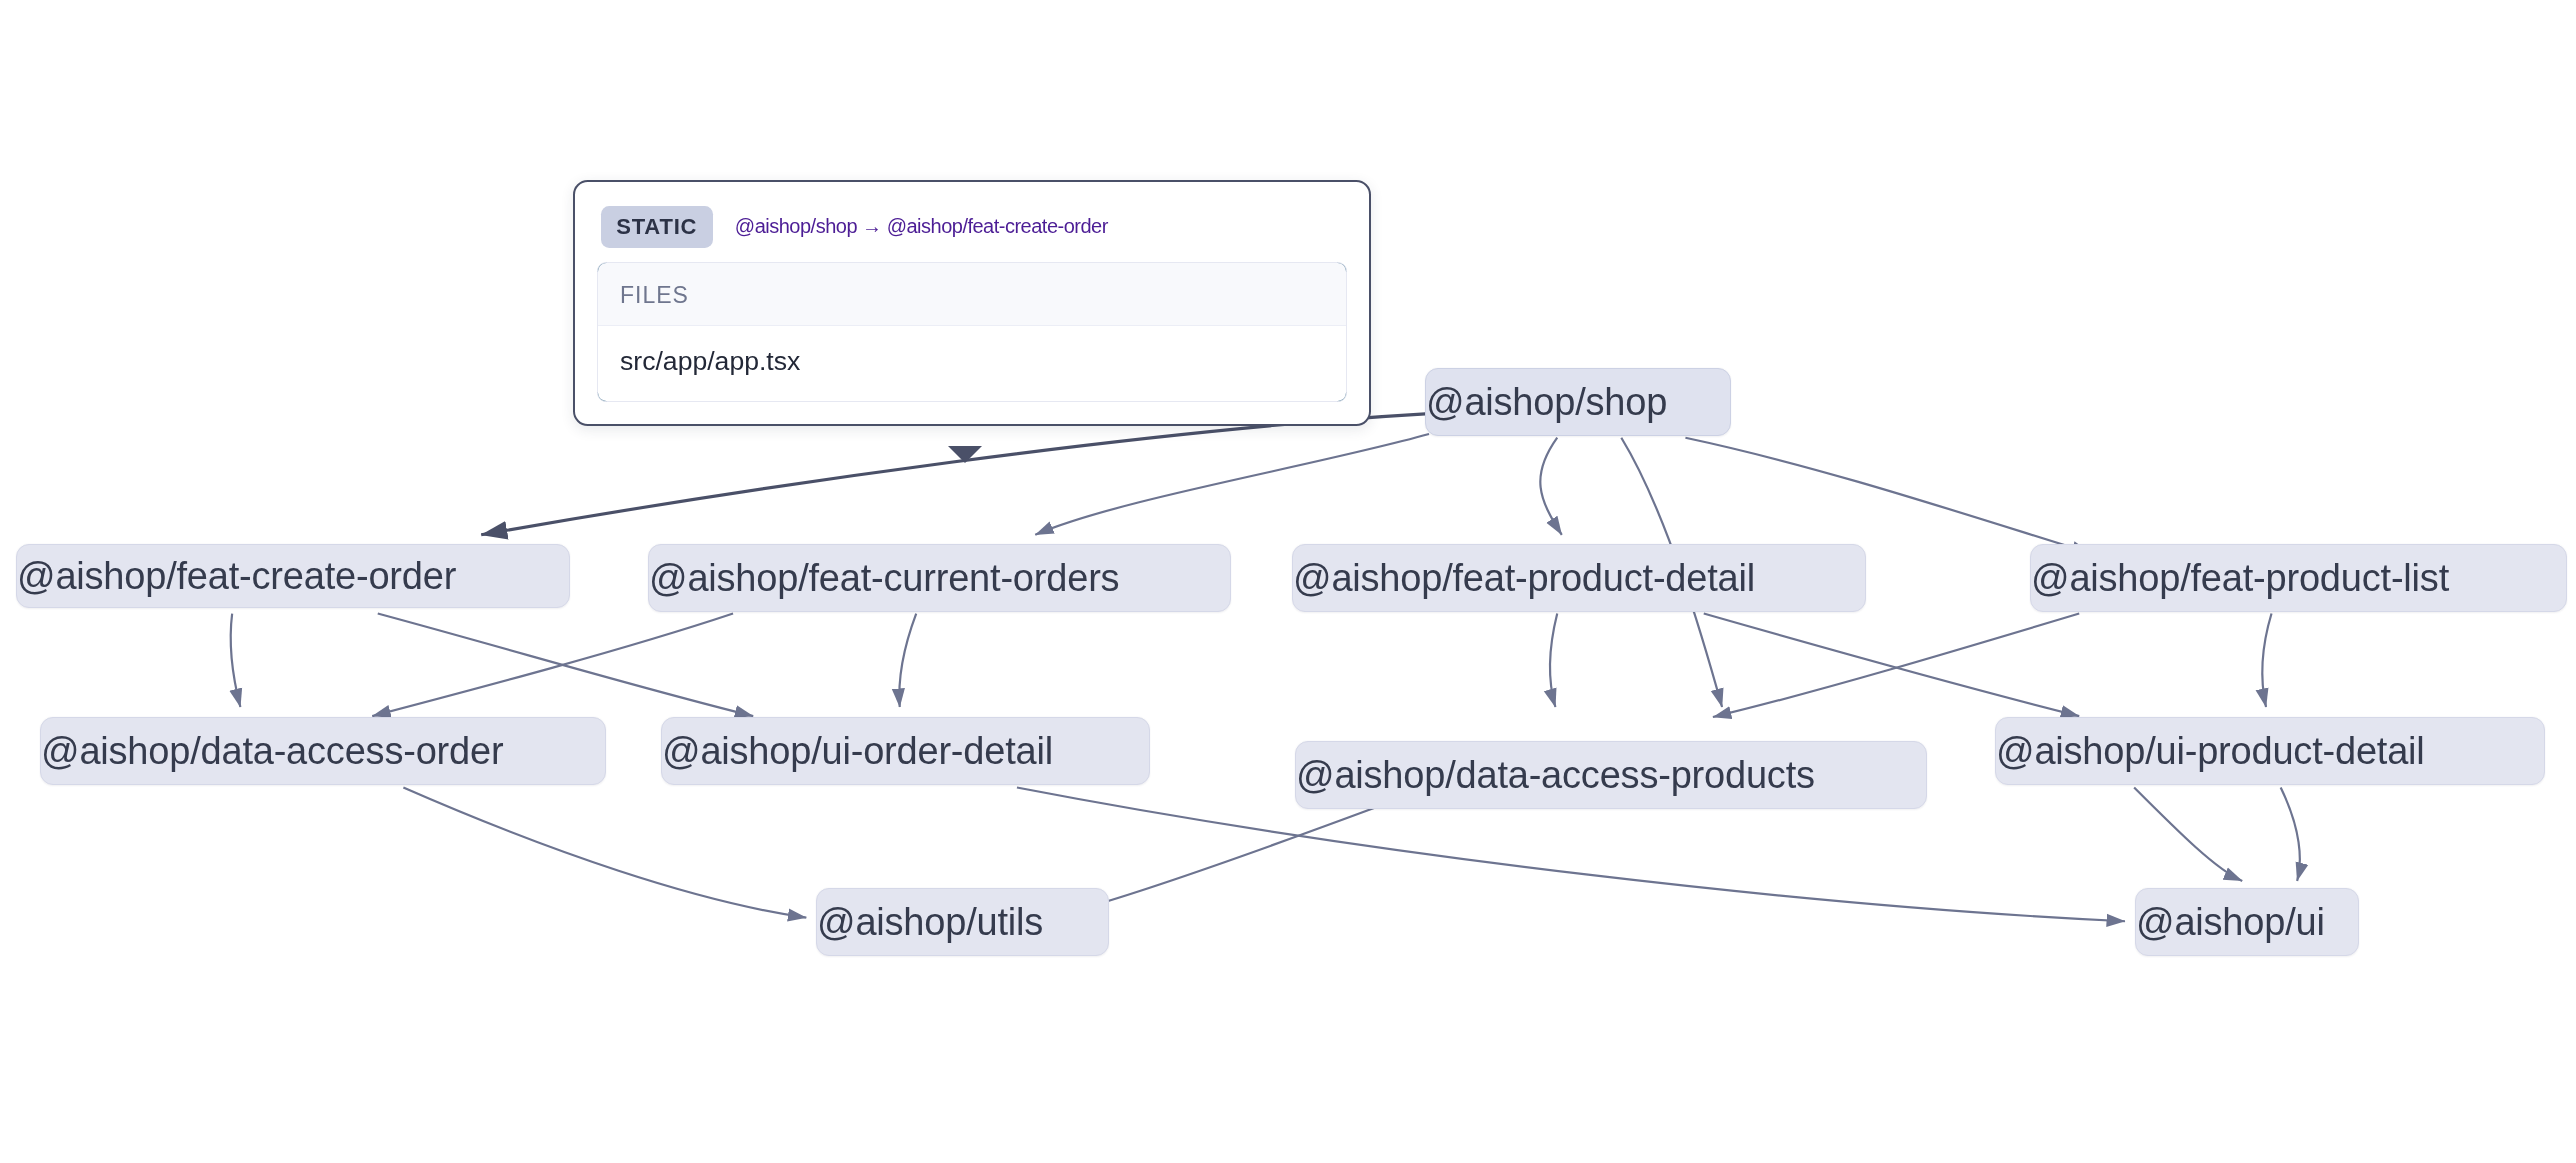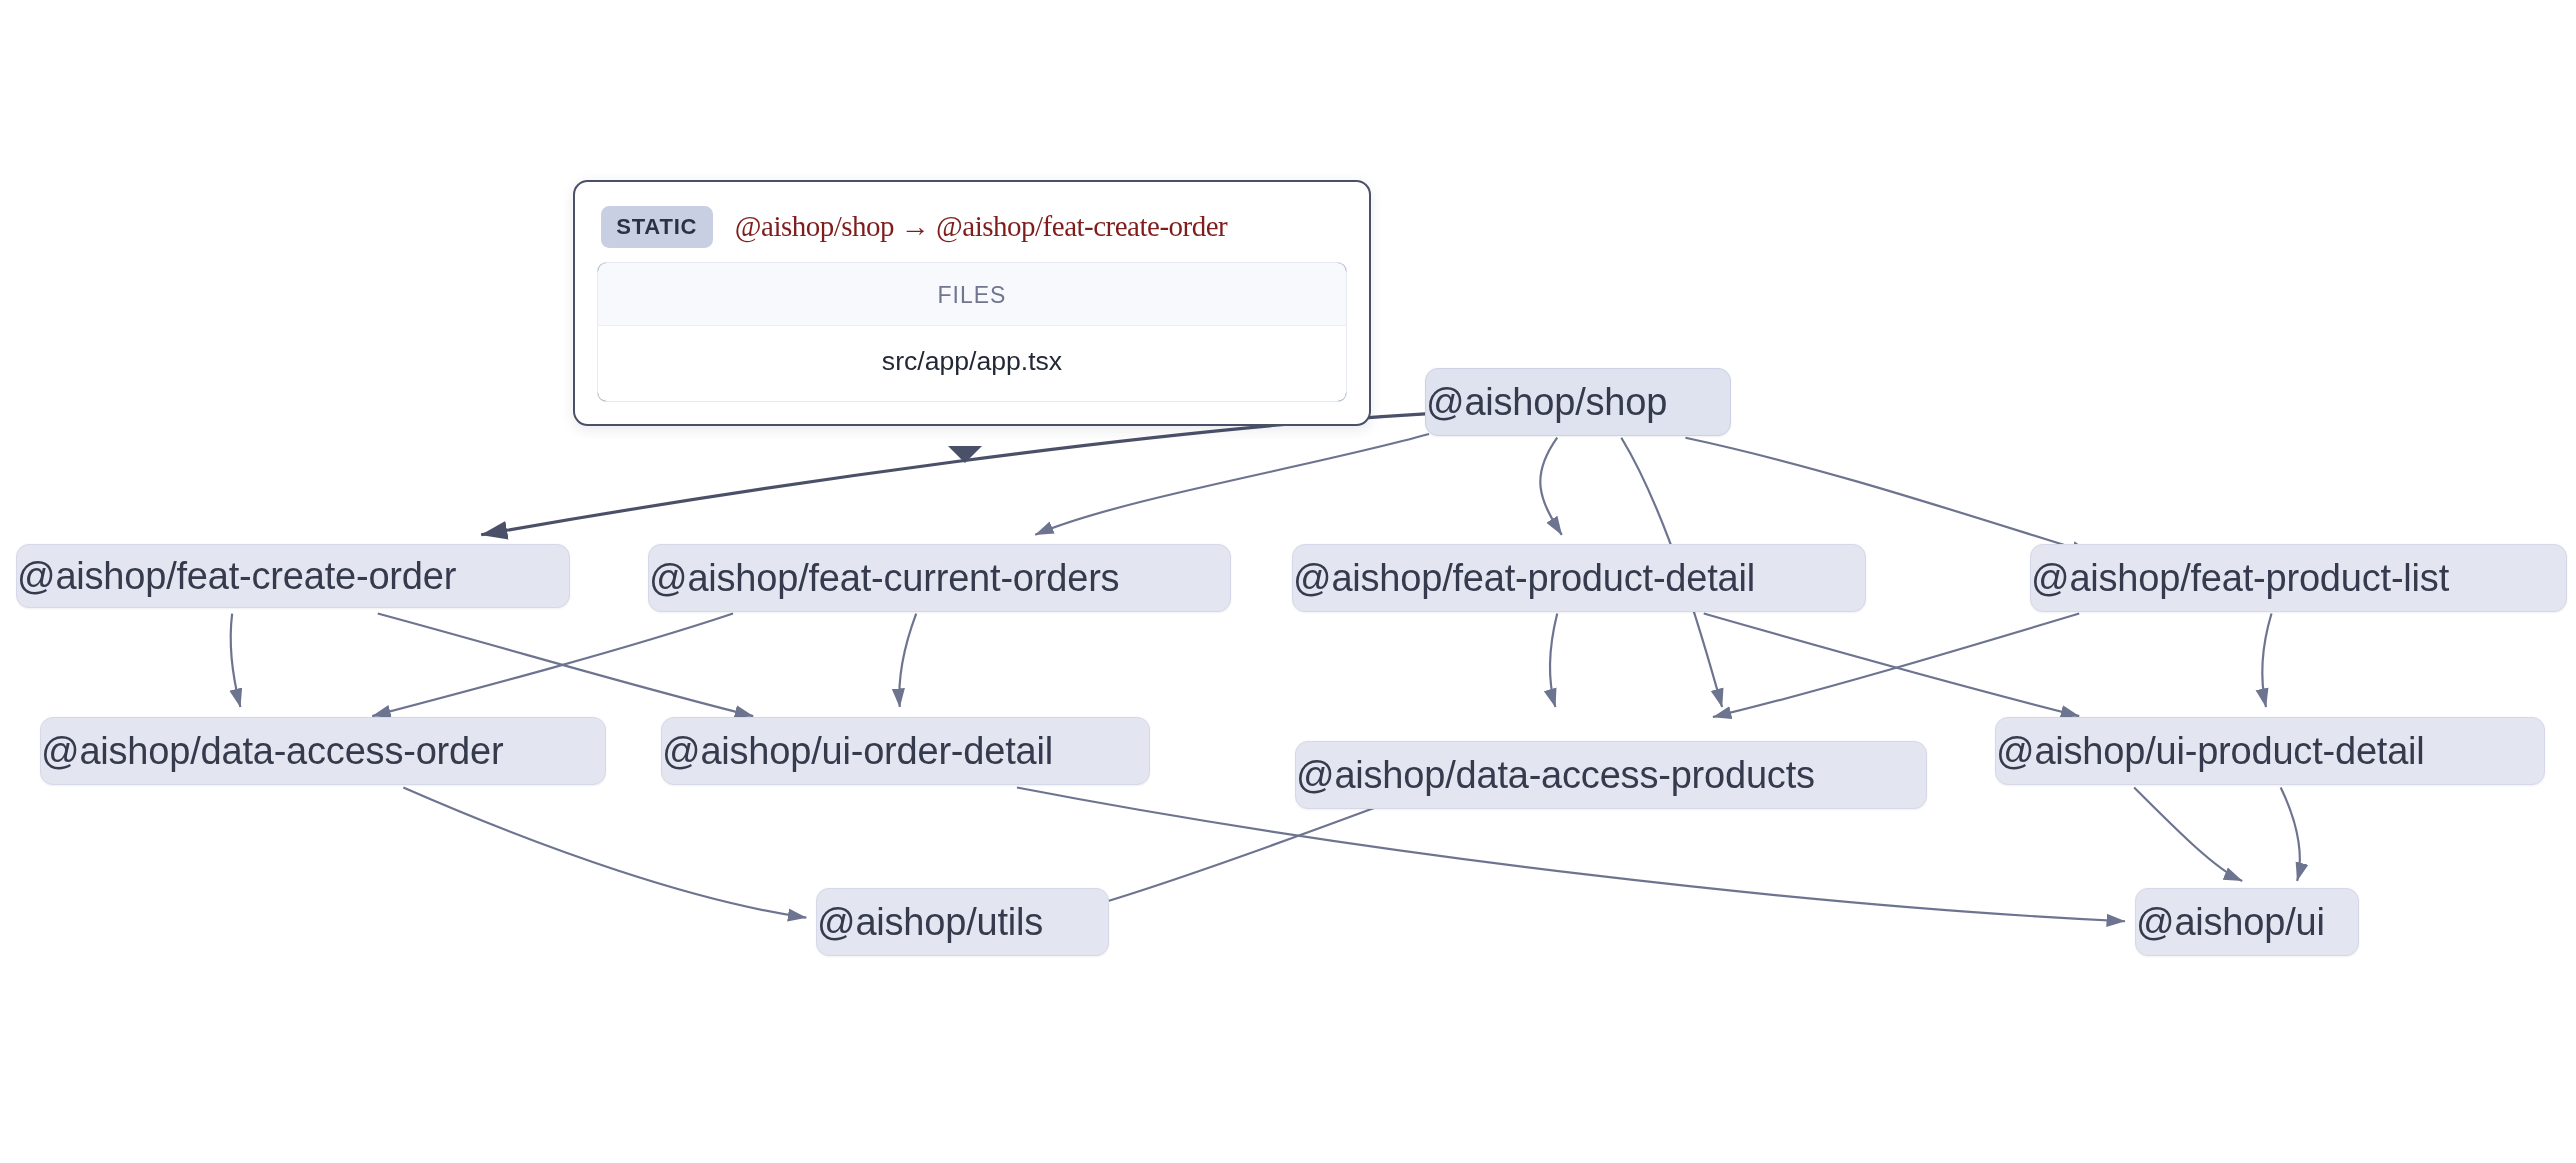--- a/index.html
+++ b/index.html
@@ -89,32 +89,31 @@
     color: #2c3246;
     font-size: 22px;
     font-weight: 700;
     letter-spacing: 0.8px;
     border-radius: 8.2px;
     padding: 10px 15.6px 10px 15.6px;
     line-height: 1;
     text-align: right;
   }
   .tt-title {
-    font-family: Liberation Serif, serif;
-    font-size: 29px;
-    color: #7f1d1d;
+    font-family: Liberation Sans, sans-serif;
+    font-size: 20px;
+    color: #4c1d95;
     letter-spacing: -0.5px;
     white-space: nowrap;
   }
   .tt-files {
     border: 0.9px solid #e6e8f2;
     border-radius: 9.2px;
     overflow: hidden;
     background: #0c4a6e;
-    text-align: center;
   }
   .tt-files-header {
     background: #f8f9fc;
     color: #6f768e;
     font-size: 23px;
     letter-spacing: 1px;
     padding: 18.3px 22px 16.5px 22px;
     border-bottom: 0.9px solid #eceef6;
   }
   .tt-file-row {

